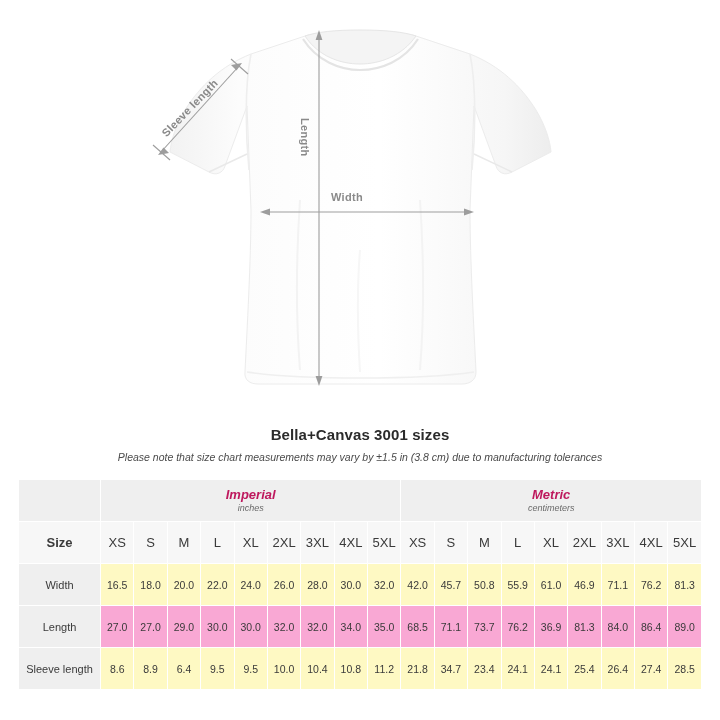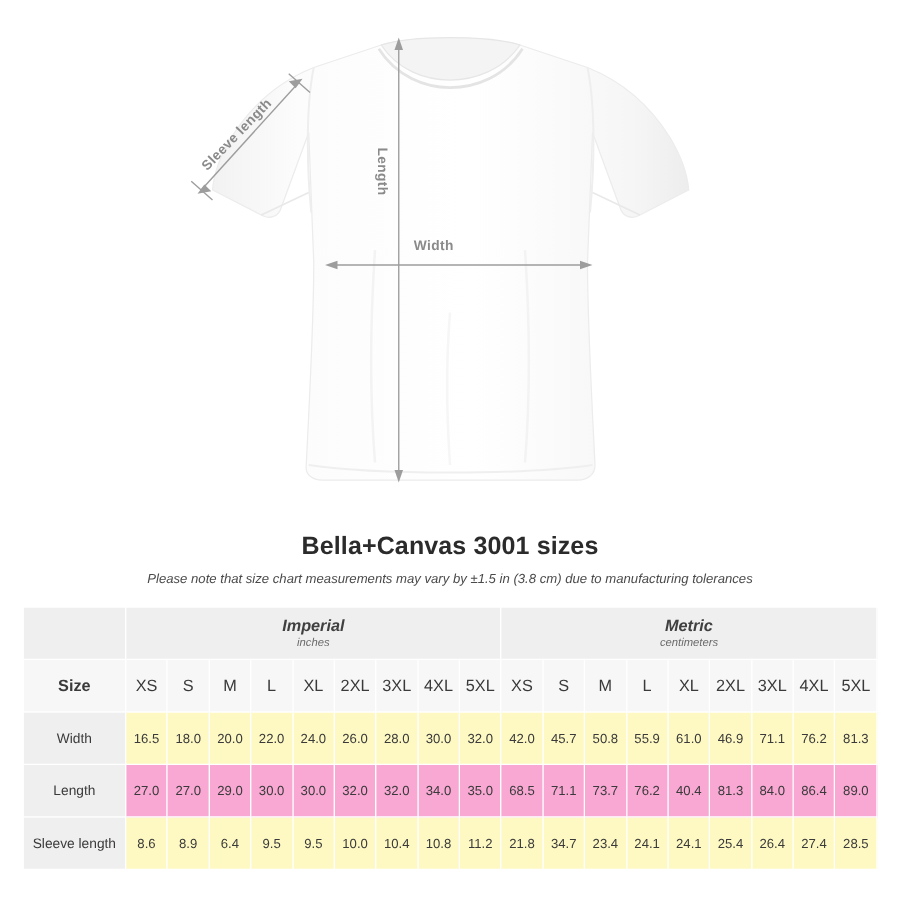--- a/index.html
+++ b/index.html
@@ -38,21 +38,21 @@
   .lab-width { left: 331px; top: 191px; }
   .lab-sleeve {
     left: 168px; top: 127px;
     transform: rotate(-46deg);
     transform-origin: left bottom;
   }
 
   
   .title {
     text-align: center;
-    font-size: 20px;
+    font-size: 15px;
     font-weight: bold;
     color: #2b2b2b;
     margin-top: 16px;
     letter-spacing: .1px;
   }
   .subtitle {
     text-align: center;
     font-size: 10.5px;
     font-style: italic;
     color: #4a4a4a;
@@ -77,21 +77,21 @@
     height: 42px;
   }
   .unit-head {
     background: #efefef;
     height: 52px;
   }
   .unit-head .u-name {
     font-size: 13px;
     font-style: italic;
     font-weight: bold;
-    color: #404040;
+    color: #be185d;
     display: block;
     line-height: 1.25;
   }
   .unit-head .u-sub {
     font-size: 9px;
     font-style: italic;
     color: #6a6a6a;
     display: block;
     line-height: 1.3;
   }
@@ -271,21 +271,21 @@
           <td>30.0</td>
           <td>30.0</td>
           <td>32.0</td>
           <td>32.0</td>
           <td>34.0</td>
           <td>35.0</td>
           <td>68.5</td>
           <td>71.1</td>
           <td>73.7</td>
           <td>76.2</td>
-          <td>40.4</td>
+          <td>36.9</td>
           <td>81.3</td>
           <td>84.0</td>
           <td>86.4</td>
           <td>89.0</td>
         </tr>
 
         <tr class="band-a">
           <td class="row-label">Sleeve length</td>
           <td>8.6</td>
           <td>8.9</td>

